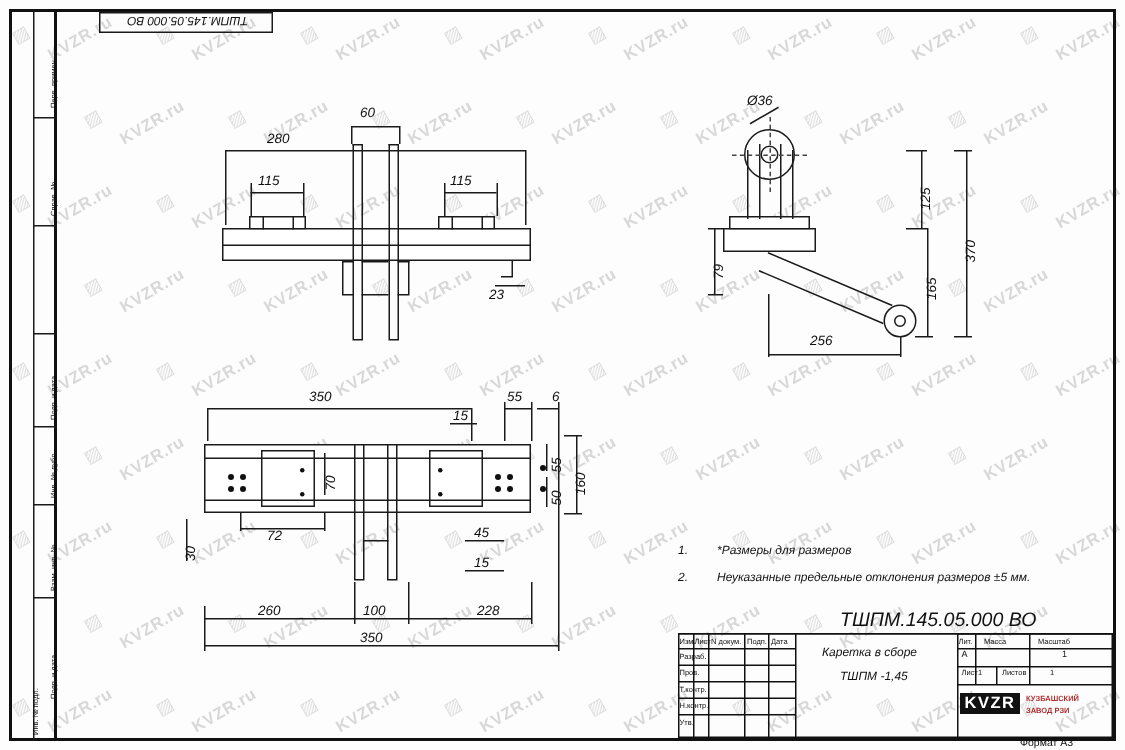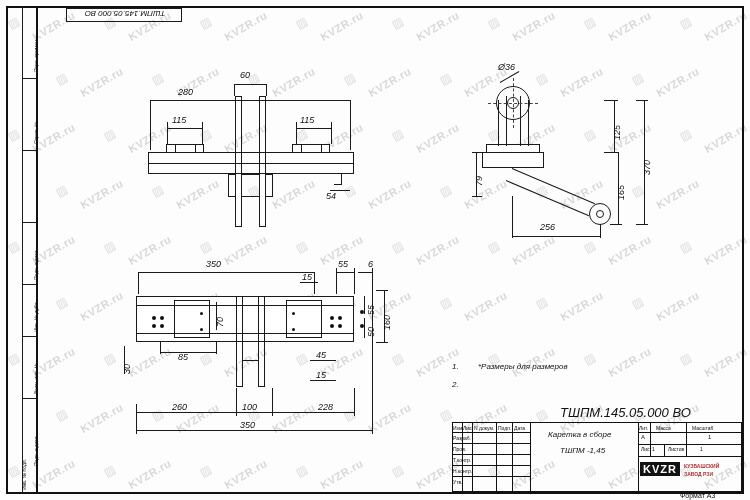--- a/index.html
+++ b/index.html
@@ -263,21 +263,21 @@
   <div class="d dv" style="left:167px;top:122px;height:22px;"></div>
   <div class="d dv" style="left:202px;top:122px;height:22px;"></div>
   <div class="txt dim" style="left:172px;top:115px;">115</div>
 
   <div class="d dh" style="left:296px;top:128px;width:35px;"></div>
   <div class="d dv" style="left:296px;top:122px;height:22px;"></div>
   <div class="d dv" style="left:331px;top:122px;height:22px;"></div>
   <div class="txt dim" style="left:300px;top:115px;">115</div>
 
   <div class="d dh" style="left:330px;top:190px;width:20px;"></div>
-  <div class="txt dim" style="left:326px;top:191px;">54</div>
+  <div class="txt dim" style="left:326px;top:191px;">23</div>
 
   <div class="boxf" style="left:482px;top:152px;width:62px;height:16px;"></div>
   <div class="boxf" style="left:486px;top:144px;width:54px;height:9px;"></div>
 
   <div class="d dv" style="left:498px;top:100px;height:46px;"></div>
   <div class="d dv" style="left:528px;top:100px;height:46px;"></div>
   <div class="d dv" style="left:506px;top:96px;height:50px;"></div>
   <div class="d dv" style="left:520px;top:96px;height:50px;"></div>
 
   <div class="circ" style="left:496px;top:86px;width:34px;height:34px;"></div>
@@ -378,21 +378,21 @@
   <div class="txt dim rot" style="left:366px;top:337px;">50</div>
 
   <div class="d dv" style="left:384px;top:290px;height:52px;"></div>
   <div class="d dh" style="left:376px;top:290px;width:12px;"></div>
   <div class="d dh" style="left:376px;top:342px;width:12px;"></div>
   <div class="txt dim rot" style="left:382px;top:330px;">160</div>
 
   <div class="d dh" style="left:160px;top:352px;width:56px;"></div>
   <div class="d dv" style="left:160px;top:342px;height:12px;"></div>
   <div class="d dv" style="left:216px;top:342px;height:12px;"></div>
-  <div class="txt dim" style="left:178px;top:352px;">85</div>
+  <div class="txt dim" style="left:178px;top:352px;">72</div>
 
   <div class="d dh" style="left:310px;top:360px;width:26px;"></div>
   <div class="txt dim" style="left:316px;top:350px;">45</div>
 
   <div class="d dh" style="left:310px;top:380px;width:26px;"></div>
   <div class="txt dim" style="left:316px;top:370px;">15</div>
 
   <div class="d dv" style="left:124px;top:346px;height:28px;"></div>
   <div class="txt dim rot" style="left:122px;top:374px;">30</div>
 
@@ -410,20 +410,21 @@
   <div class="txt dim" style="left:318px;top:402px;">228</div>
 
   <div class="d dh" style="left:136px;top:430px;width:236px;"></div>
   <div class="d dv" style="left:136px;top:416px;height:18px;"></div>
   <div class="d dv" style="left:372px;top:294px;height:140px;"></div>
   <div class="txt dim" style="left:240px;top:420px;">350</div>
 
   <div class="notes" style="left:452px;top:362px;">1.</div>
   <div class="notes" style="left:478px;top:362px;">*Размеры для размеров</div>
   <div class="notes" style="left:452px;top:380px;">2.</div>
+  <div class="notes" style="left:478px;top:380px;">Неуказанные предельные отклонения размеров  ±5 мм.</div>
 
   <div class="tbl" style="left:452px;top:422px;width:290px;height:1px;"></div>
   <div class="txt big" style="left:560px;top:405px;">ТШПМ.145.05.000  ВО</div>
 
   <div class="tb" style="left:452px;top:422px;width:290px;height:70px;"></div>
 
   <div class="tbl" style="left:530px;top:422px;width:1px;height:70px;"></div>
   <div class="tbl" style="left:638px;top:422px;width:1px;height:70px;"></div>
   <div class="tbl" style="left:638px;top:422px;width:104px;height:1px;"></div>
 

